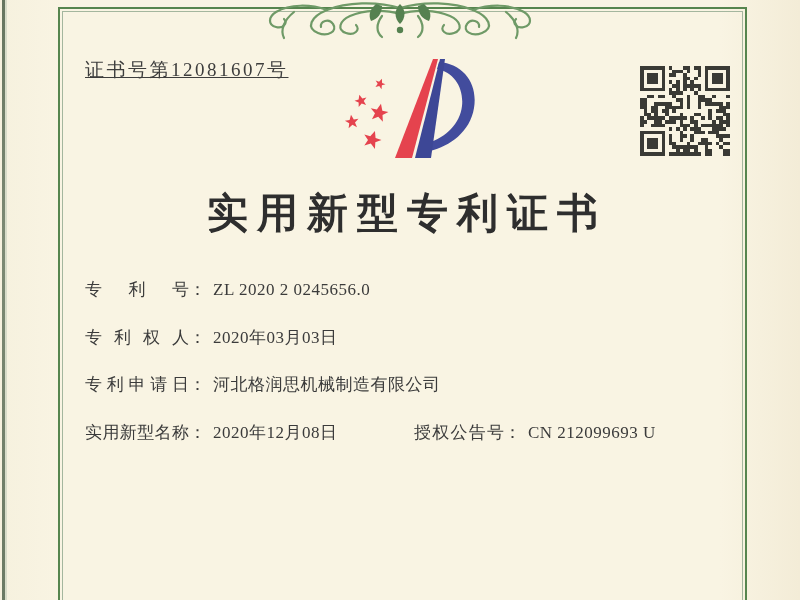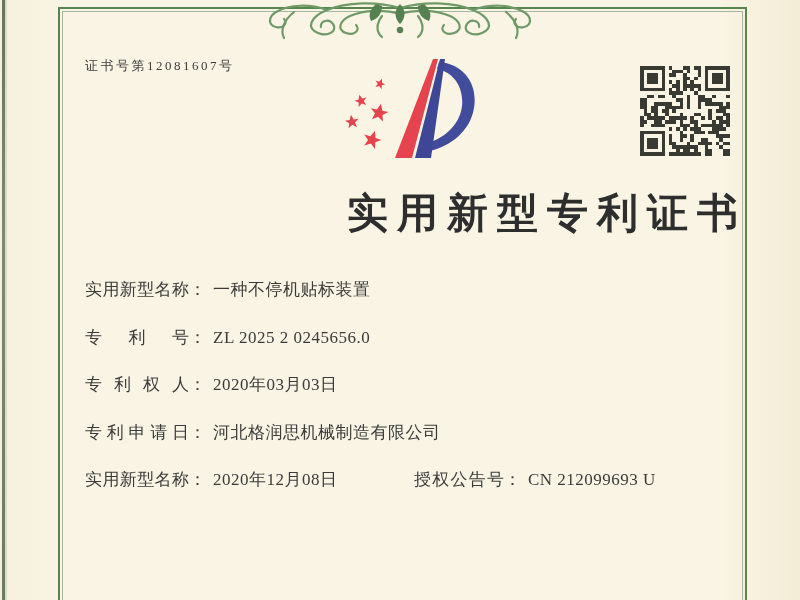--- a/index.html
+++ b/index.html
@@ -31,32 +31,33 @@
   .frame-inner {
     position: absolute; left: 2px; top: 2px; right: 2px; bottom: 2px;
     border: 1px solid #a4b69e;
   }
   
   .ornament {
     position: absolute; left: 258px; top: 0; width: 284px; height: 42px;
   }
   .cert-no {
     position: absolute; left: 85px; top: 57px;
-    font-size: 13px; color: #3d3d3d; letter-spacing: 2.5px;
+    font-size: 19px; color: #3d3d3d; letter-spacing: 2.5px;
     white-space: nowrap;
+    text-decoration: underline;
   }
   .logo {
     position: absolute; left: 338px; top: 52px; width: 138px; height: 120px;
   }
   .qr {
     position: absolute; left: 640px; top: 66px; width: 90px; height: 90px;
   }
   .title {
     position: absolute; left: 58px; top: 186px; width: 689px;
-    text-align: right;
+    text-align: center;
     font-size: 41px; font-weight: bold; color: #2e2e2e;
     letter-spacing: 9px; text-indent: 9px;
     white-space: nowrap;
   }
   .fields {
     position: absolute; left: 85px; top: 278px; width: 640px;
     font-size: 17px; color: #3b3b3b;
   }
   .field-row { position: relative; height: 47.5px; white-space: nowrap; }
   .field-label {
@@ -457,24 +458,21 @@
         <rect x="4" y="24" width="1" height="1" fill="#3a3a35"></rect>
         <rect x="5" y="24" width="1" height="1" fill="#3a3a35"></rect>
         <rect x="6" y="24" width="1" height="1" fill="#3a3a35"></rect>
       </svg>
   </div>
 
   <div class="title">实用新型专利证书</div>
 
   <div class="fields">
     <div class="field-row">
-      <span class="field-label">实用新型名称</span><span class="field-sep">：</span><span class="field-value">一种不停机贴标装置</span>
-    </div>
-    <div class="field-row">
-      <span class="field-label">专利号</span><span class="field-sep">：</span><span class="field-value">ZL 2025 2 0245656.0</span>
+      <span class="field-label">专利号</span><span class="field-sep">：</span><span class="field-value">ZL 2020 2 0245656.0</span>
     </div>
     <div class="field-row">
       <span class="field-label">专利权人</span><span class="field-sep">：</span><span class="field-value">2020年03月03日</span>
     </div>
     <div class="field-row">
       <span class="field-label">专利申请日</span><span class="field-sep">：</span><span class="field-value">河北格润思机械制造有限公司</span>
     </div>
     <div class="field-row">
       <span class="field-label">实用新型名称</span><span class="field-sep">：</span><span class="field-value">2020年12月08日</span>
       <span class="field-inline-2">

